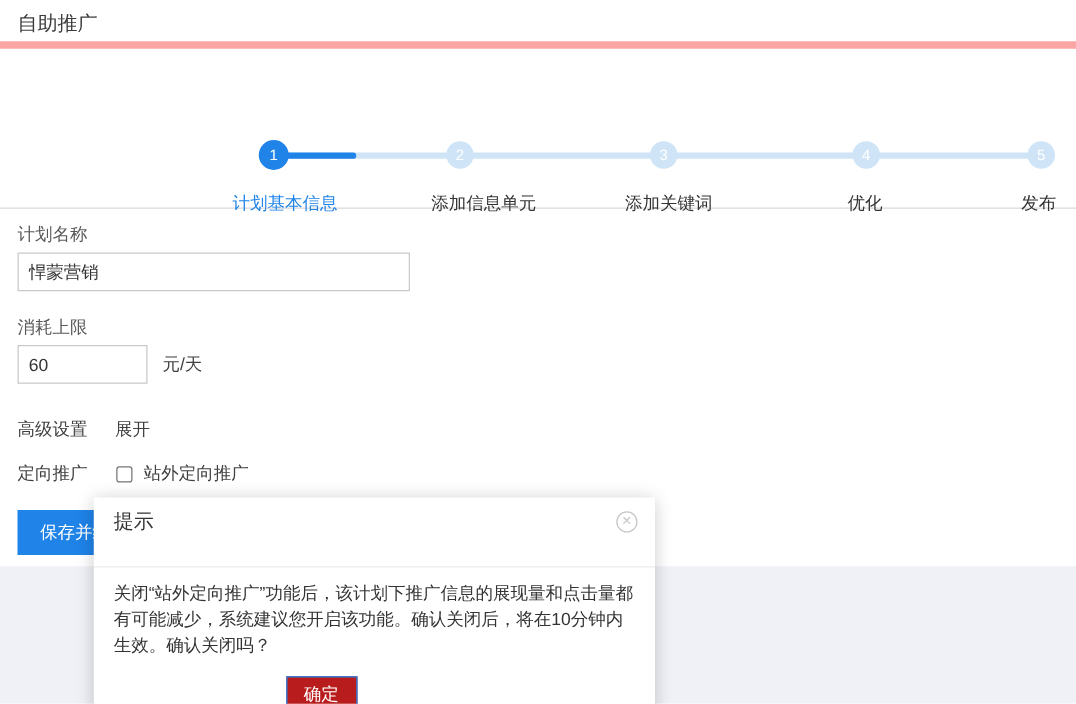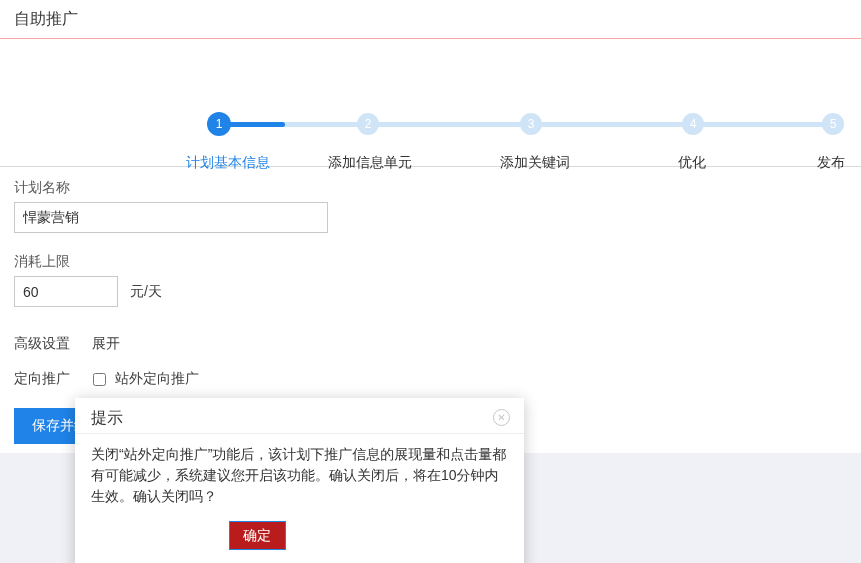--- a/index.html
+++ b/index.html
@@ -3,39 +3,39 @@
 <meta charset="utf-8">
 <style>
   * { margin:0; padding:0; box-sizing:border-box; }
   html,body { width:861px; height:563px; }
   body {
     position:relative; overflow:hidden; background:#fff;
     font-family:"Liberation Sans","DejaVu Sans",sans-serif;
     color:#333;
   }
   
-  .page-header { height:39px; padding:9px 14px 3px; border-bottom:1px solid #fca5a5; }
+  .page-header { height:39px; padding:9px 14px 3px; border-bottom:6px solid #fca5a5; }
   .page-title { font-size:16px; color:#3c3c3c; }
 
   
   .wizard { position:relative; height:128px; border-bottom:1px solid #d9d9d9; }
   .track { position:absolute; top:83px; left:219px; width:614px; height:5px;
            background:#cfe4f6; border-radius:3px; }
   .track-progress { position:absolute; top:83px; left:219px; width:66px; height:5px;
            background:#1f83e8; border-radius:3px; }
   .step-circle { position:absolute; top:74px; width:22px; height:22px; margin-left:-11px;
            border-radius:50%; background:#cfe4f6; color:#fff; font-size:12px;
            text-align:center; line-height:22px; z-index:2; }
   .step-circle.active { top:73px; width:24px; height:24px; margin-left:-12px;
            line-height:24px; background:#1f83e8; }
   .step-label { position:absolute; top:115px; transform:translateX(-50%);
            font-size:14px; color:#333; white-space:nowrap; }
   .step-label.active { color:#1f83e8; }
   .p1 { left:219px; } .p2 { left:368px; } .p3 { left:531px; } .p4 { left:693px; } .p5 { left:833px; }
-  .l1 { left:228px; } .l2 { left:370px; } .l3 { left:535px; } .l4 { left:692px; } .l5 { left:831px; }
+  .l1 { left:228px; } .l2 { left:387px; } .l3 { left:535px; } .l4 { left:692px; } .l5 { left:831px; }
 
   
   .form { padding:12px 14px 0; }
   .field-label { font-size:14px; color:#595959; margin-bottom:5px; }
   .text-input { display:block; width:314px; height:31px; border:1px solid #c9c9c9;
            padding:0 8px; font-size:14px; color:#333; background:#fff; border-radius:0;
            font-family:"Liberation Sans","DejaVu Sans",sans-serif; outline:none; }
   .budget-row { display:flex; align-items:center; margin-bottom:28px; }
   .budget-input { width:104px; }
   .unit { font-size:14px; color:#404040; margin-left:12px; }
@@ -47,21 +47,21 @@
   .save-button { display:inline-block; margin-top:3px; width:106px; height:36px;
            background:#1f83e8; color:#fff; font-size:14px; border:none; cursor:pointer;
            font-family:"Liberation Sans","DejaVu Sans",sans-serif; }
 
   
   .page-footer { position:absolute; left:0; right:0; top:453px; bottom:0; background:#eff1f6; }
 
   
   .modal { position:absolute; left:75px; top:398px; width:449px; background:#fff;
            box-shadow:0 2px 14px rgba(0,0,0,.22); z-index:10; }
-  .modal-header { position:relative; height:36px; padding:0 16px; line-height:40px;
+  .modal-header { position:relative; height:56px; padding:0 16px; line-height:40px;
            border-bottom:1px solid #ededed; }
   .modal-title { font-size:16px; color:#333; }
   .modal-close { position:absolute; right:14px; top:11px; width:17px; height:17px;
            border:1px solid #c6c6c6; border-radius:50%; color:#c6c6c6; font-size:10px;
            line-height:15px; text-align:center; cursor:pointer; }
   .modal-body { padding:10px 16px 6px; font-size:14px; line-height:21px; color:#333;
            width:100%; }
   .modal-buttons { display:flex; justify-content:center; gap:28px; padding:8px 0 14px; }
   .btn { height:29px; min-width:57px; font-size:14px; cursor:pointer; text-align:center;
            font-family:"Liberation Sans","DejaVu Sans",sans-serif; }

